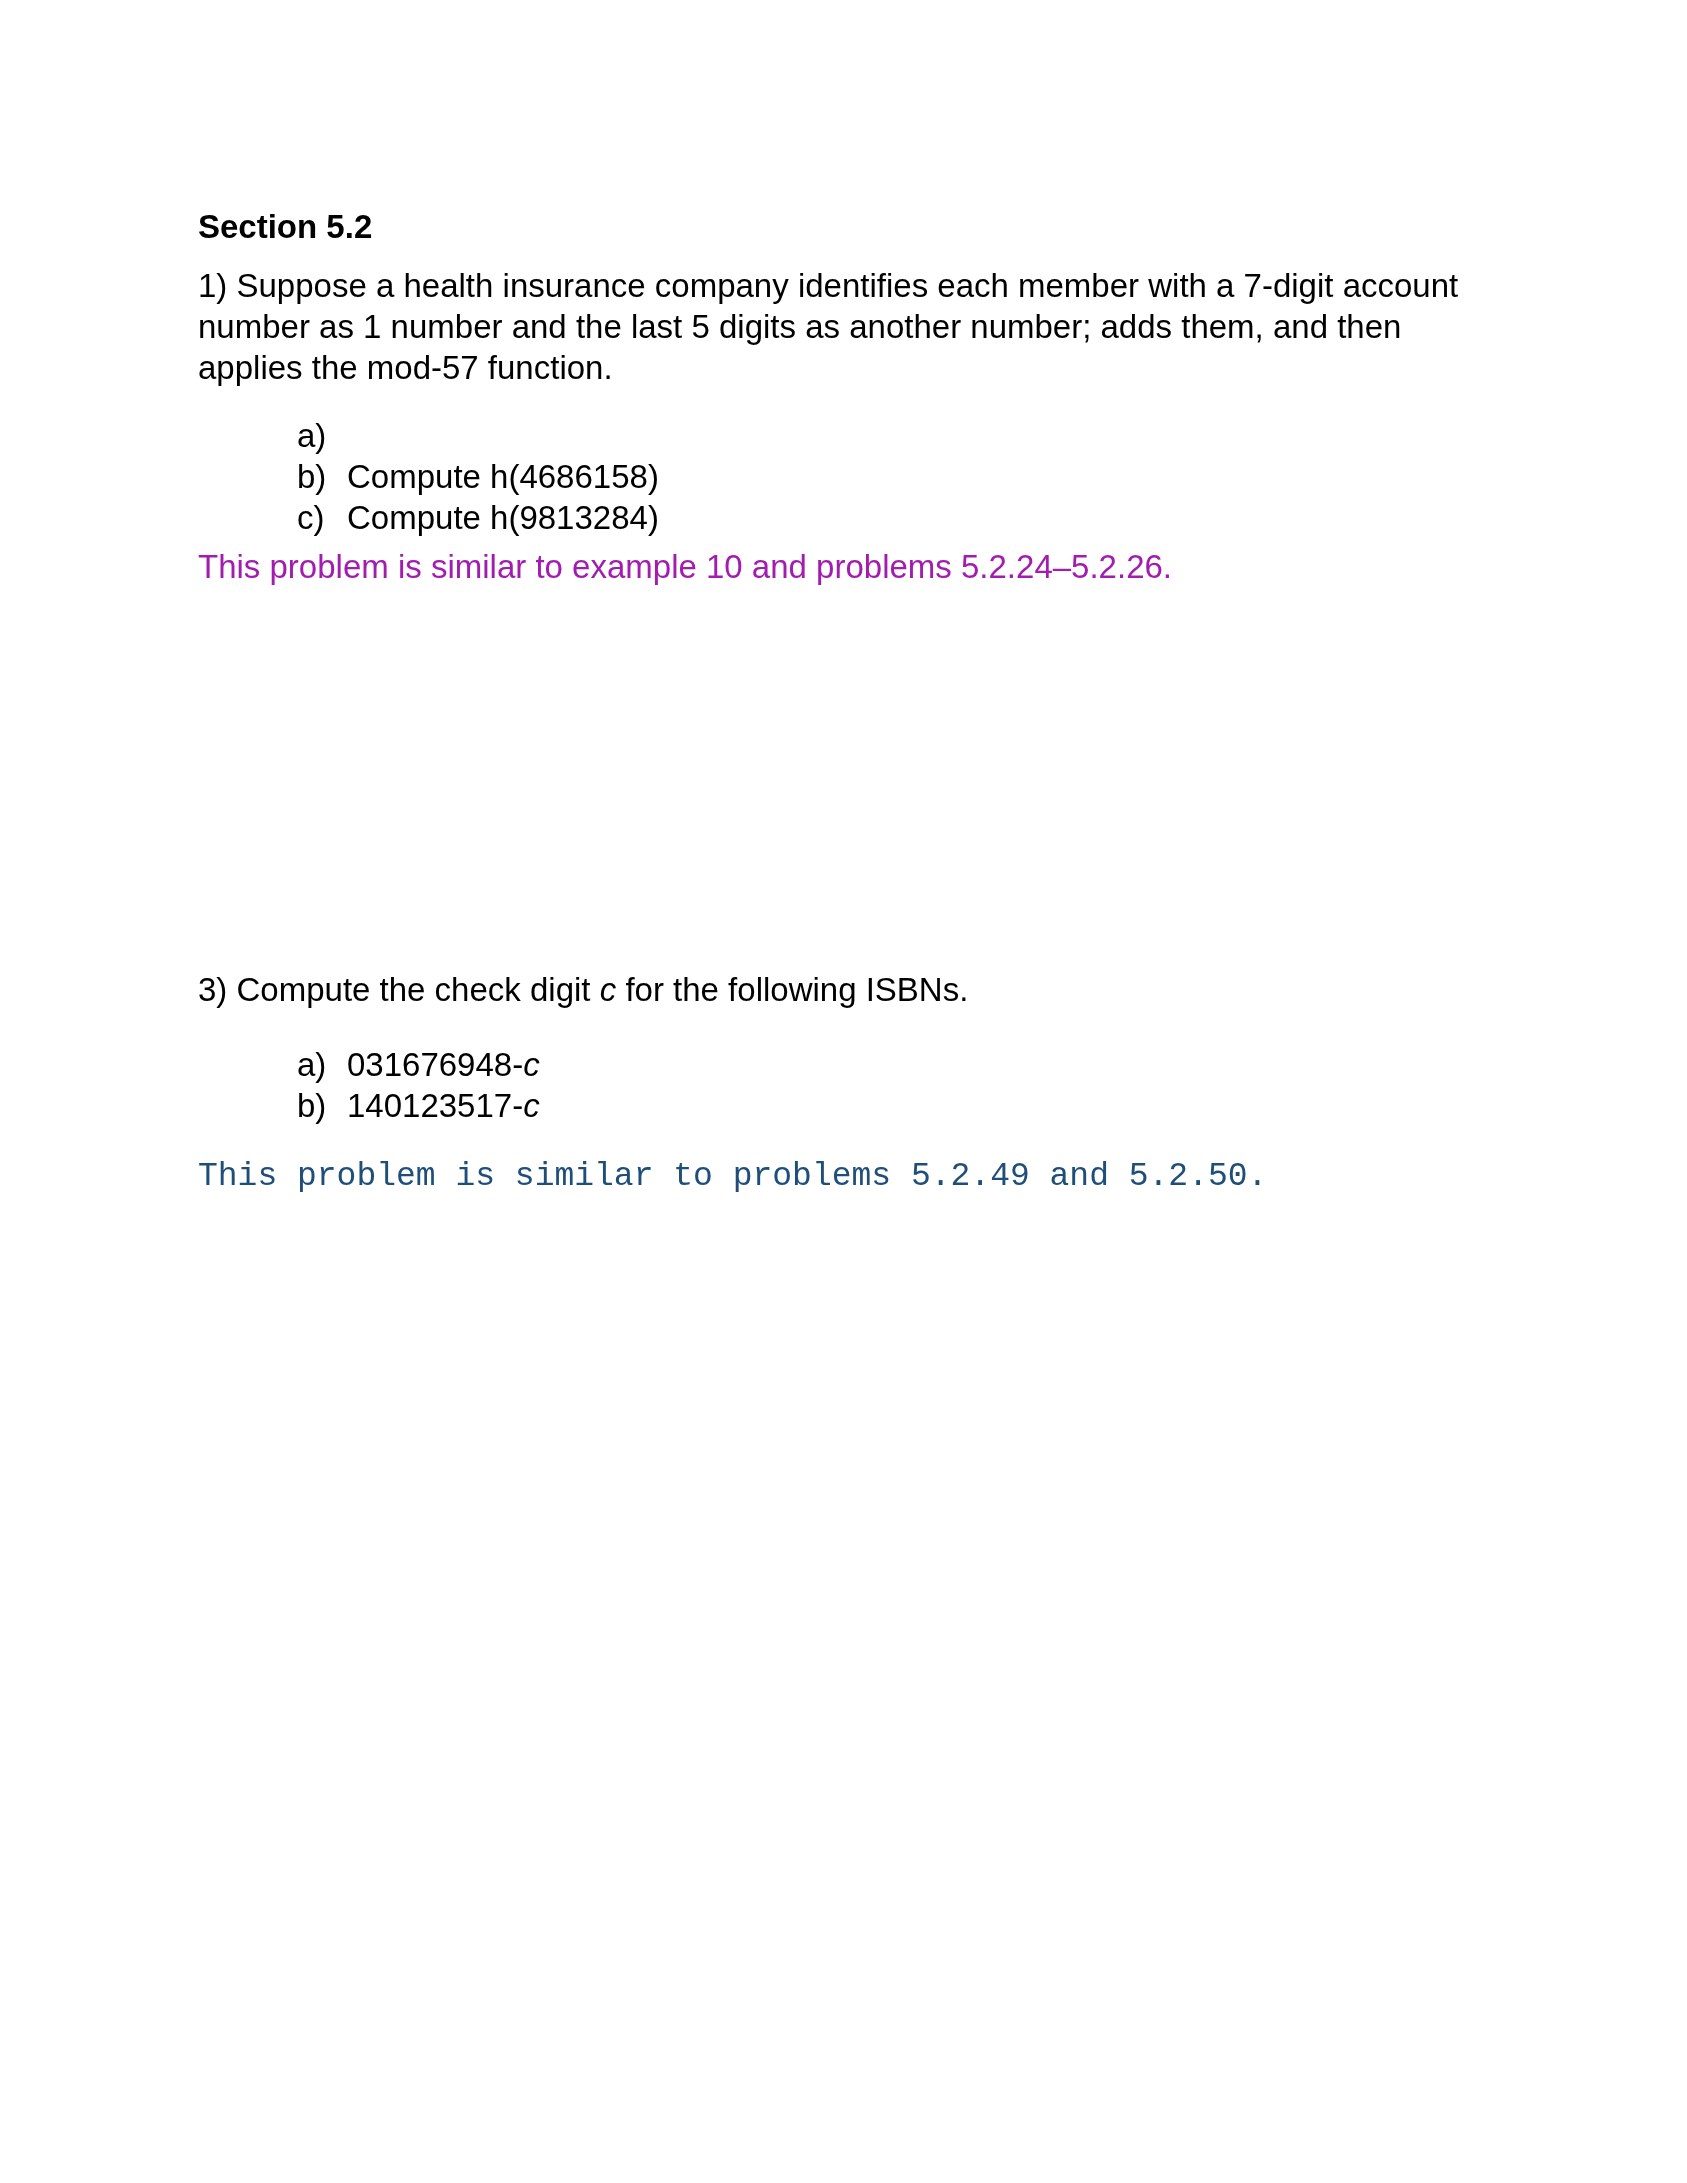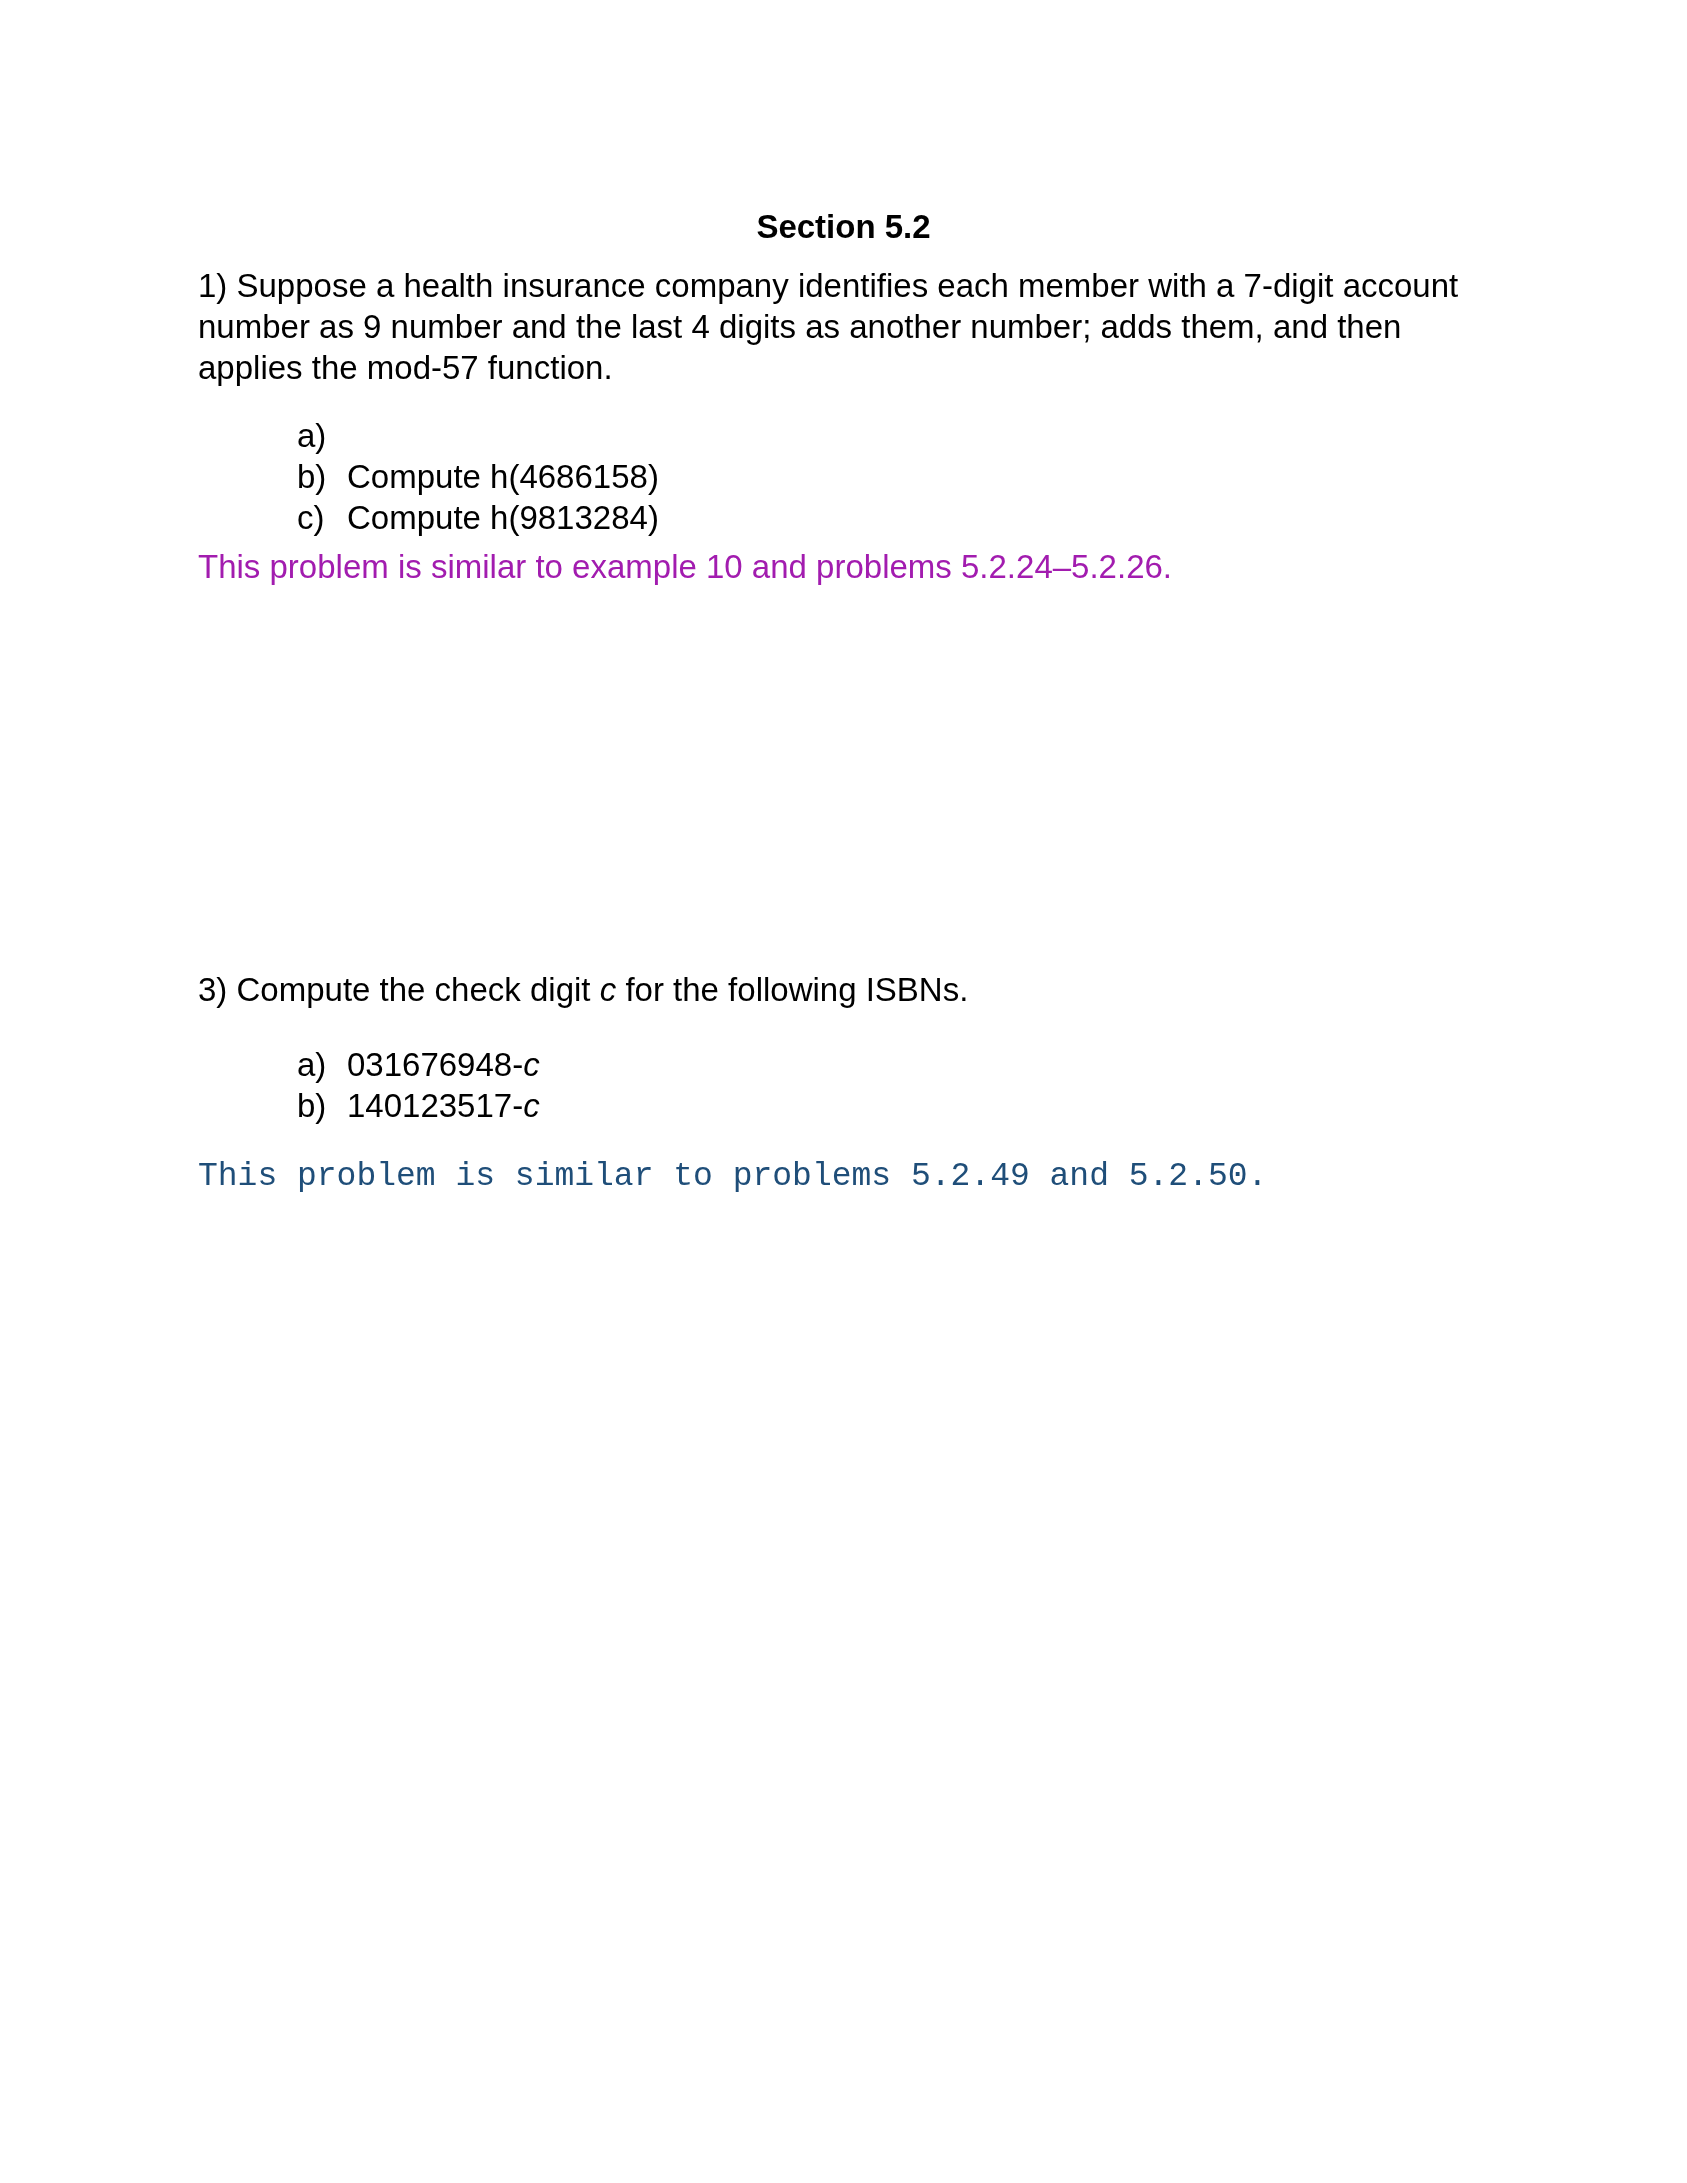--- a/index.html
+++ b/index.html
@@ -22,21 +22,20 @@
     box-sizing: border-box;
     width: 1687px;
     height: 2183px;
   }
   .doc-title {
     margin: 0;
     padding-top: 206px;
     font-size: 33px;
     line-height: 41px;
     font-weight: bold;
-    text-align: center;
   }
   .para {
     margin-top: 18px;
   }
   .para.second {
     margin-top: 382px;
   }
   .list {
     margin-top: 26.5px;
   }
@@ -63,21 +62,21 @@
 </style>
 </head>
 <body style="color: rgb(0, 0, 0);">
 
 <div class="page">
 
   <h1 class="doc-title">Section 5.2</h1>
 
   <div class="para">
       <div class="line"><span>1) Suppose a health insurance company identifies each member with a 7-digit account</span></div>
-      <div class="line"><span>number as 9 number and the last 4 digits as another number; adds them, and then</span></div>
+      <div class="line"><span>number as 1 number and the last 5 digits as another number; adds them, and then</span></div>
       <div class="line"><span>applies the mod-57 function.</span></div>
     </div>
 
   <div class="list">
       <div class="list-item">
         <span class="item-label">a)</span>
       </div>
       <div class="list-item">
         <span class="item-label">b)</span>
         <span><span>Compute h(4686158)</span></span>

